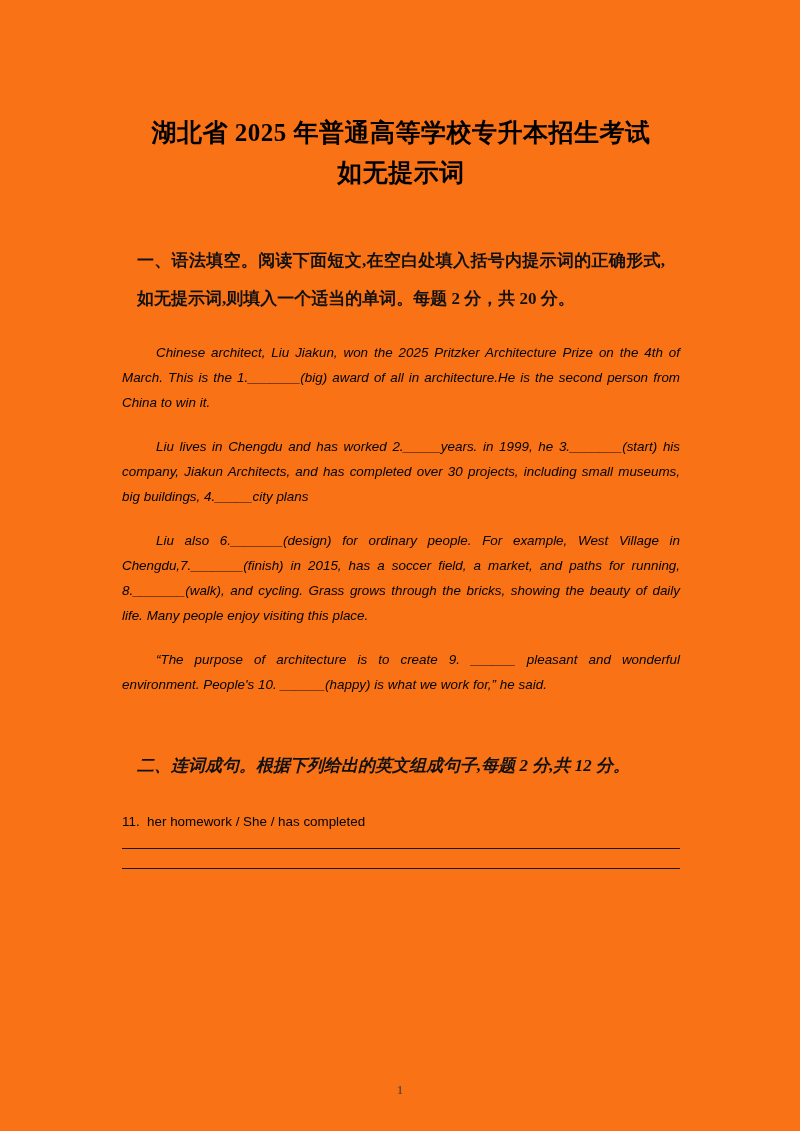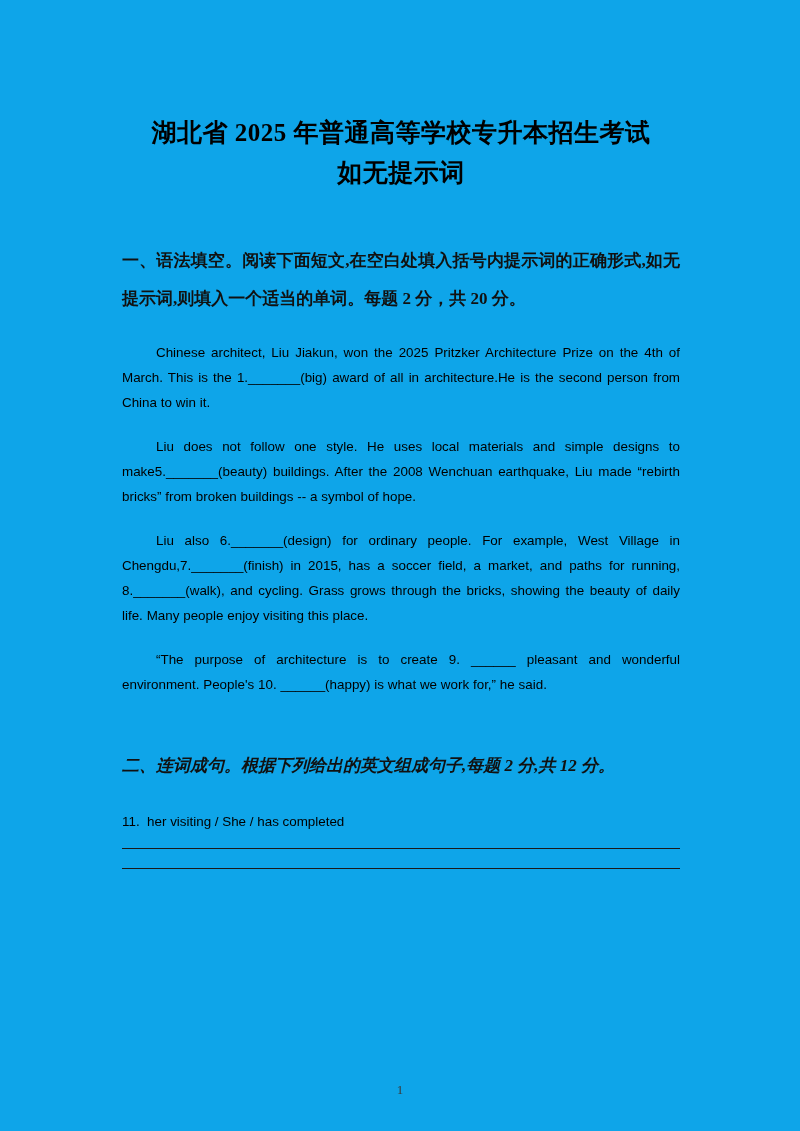--- a/index.html
+++ b/index.html
@@ -8,21 +8,21 @@
     background: #ffffff;
   }
   body {
     font-family: "Liberation Sans", sans-serif;
     color: #000000;
   }
   .page {
     position: relative;
     width: 800px;
     height: 1131px;
-    background: #0ea5e9;
+    background: #f97316;
     overflow: hidden;
     box-sizing: border-box;
   }
   .content {
     position: absolute;
     left: 122px;
     top: 0;
     width: 558px;
   }
 
@@ -43,21 +43,21 @@
     padding-top: 0px;
   }
 
   
   .section-heading {
     font-family: "Liberation Serif", "DejaVu Serif", serif;
     font-weight: bold;
     font-size: 17px;
     line-height: 38px;
     text-align: justify;
-    margin: 0;
+    margin: 15px;
     color: #111;
   }
   .section-one {
     margin-top: 49px;
   }
   .section-two {
     margin-top: 50px;
     font-style: italic;
   }
 
@@ -67,20 +67,21 @@
   }
   .passage p {
     font-family: "Liberation Sans", "DejaVu Sans", sans-serif;
     font-size: 13.4px;
     line-height: 25px;
     text-align: justify;
     text-justify: inter-word;
     text-indent: 34px;
     margin: 0 0 19px 0;
     word-spacing: 0.1px;
+    font-style: italic;
   }
   .passage p:last-child {
     margin-bottom: 8px;
   }
 
   
   .question {
     font-family: "Liberation Sans", "DejaVu Sans", sans-serif;
     font-size: 13.4px;
     line-height: 22px;
@@ -116,30 +117,30 @@
 
   <div class="content">
 
     <div class="doc-title title-line-1">湖北省 2025 年普通高等学校专升本招生考试</div>
     <div class="doc-title title-line-2">如无提示词</div>
 
     <div class="section-heading section-one">一、语法填空。阅读下面短文,在空白处填入括号内提示词的正确形式,如无提示词,则填入一个适当的单词。每题 2 分，共 20 分。</div>
 
     <div class="passage">
       <p>Chinese architect, Liu Jiakun, won the 2025 Pritzker Architecture Prize on the 4th of March. This is the 1._______(big) award of all in architecture.He is the second person from China to win it.</p>
-      <p>Liu does not follow one style. He uses local materials and simple designs to make5._______(beauty) buildings. After the 2008 Wenchuan earthquake, Liu made “rebirth bricks” from broken buildings -- a symbol of hope.</p>
+      <p>Liu lives in Chengdu and has worked 2._____years. in 1999, he 3._______(start) his company, Jiakun Architects, and has completed over 30 projects, including small museums, big buildings, 4._____city plans</p>
       <p>Liu also 6._______(design) for ordinary people. For example, West Village in Chengdu,7._______(finish) in 2015, has a soccer field, a market, and paths for running, 8._______(walk), and cycling. Grass grows through the bricks, showing the beauty of daily life. Many people enjoy visiting this place.</p>
       <p>“The purpose of architecture is to create 9. ______ pleasant and wonderful environment. People's 10. ______(happy) is what we work for,” he said.</p>
     </div>
 
     <div class="section-heading section-two">二、连词成句。根据下列给出的英文组成句子,每题 2 分,共 12 分。</div>
 
     <div class="question">
       <span>11.</span>&nbsp;
-      <span>her visiting / She / has completed</span>
+      <span>her homework / She / has completed</span>
     </div>
 
     <div class="answer-lines">
       <div class="answer-line"></div>
       <div class="answer-line"></div>
     </div>
 
   </div>
 
   <div class="page-number">1</div>

